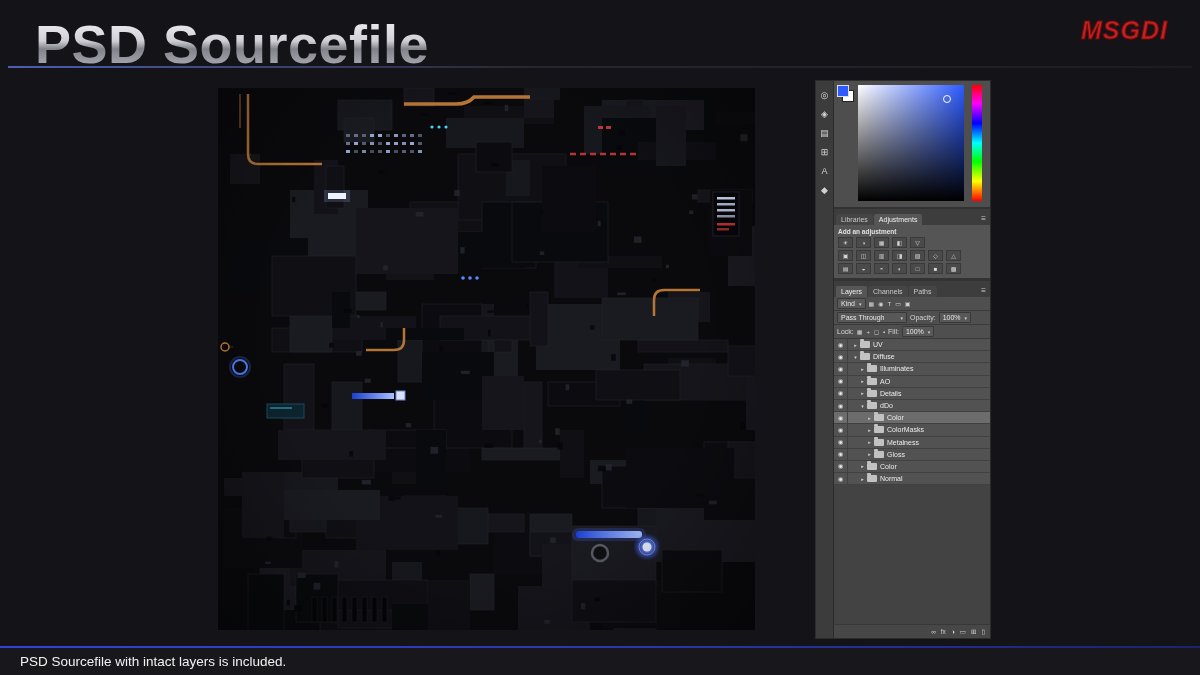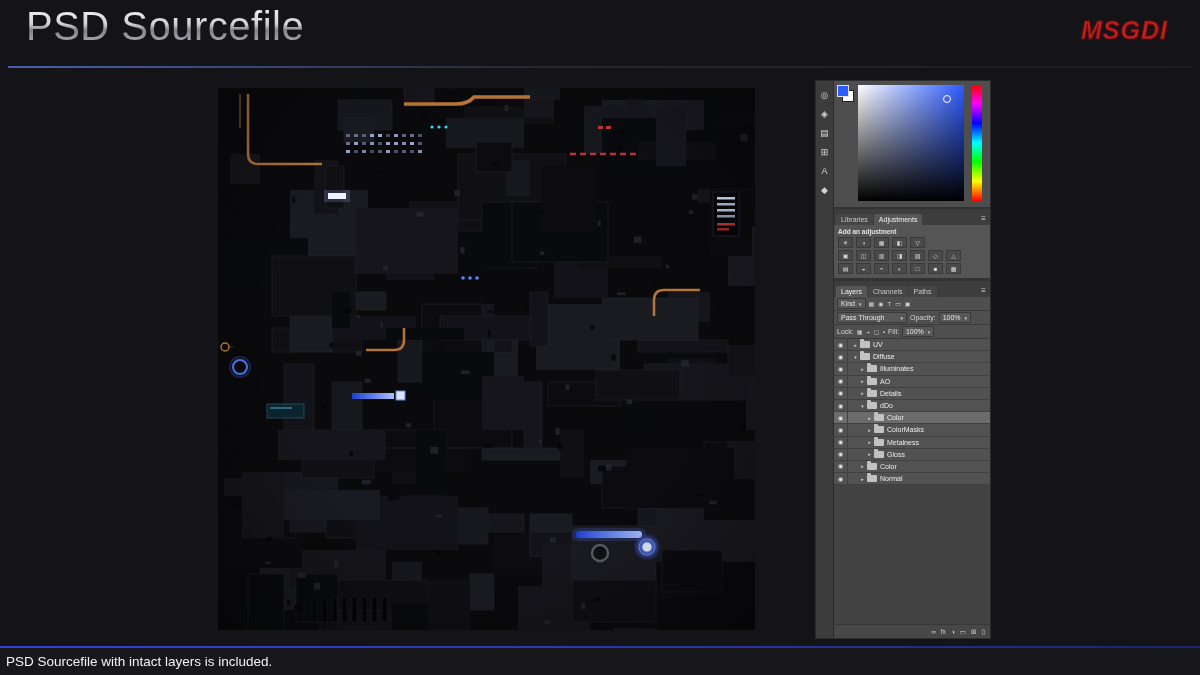--- a/index.html
+++ b/index.html
@@ -4,22 +4,22 @@
 <style>
   html,body{margin:0;padding:0}
   body{
     width:1200px;height:675px;position:relative;overflow:hidden;
     background:#141418;
     font-family:"Liberation Sans", sans-serif;color:#ddd;
   }
   
   .hdr{position:absolute;left:0;top:0;right:0;height:66px}
   .title{
-    position:absolute;left:26px;top:4px;margin:0;
-    font-size:40px;font-weight:normal;letter-spacing:.5px;color:#d4d4d9;
+    position:absolute;left:26px;top:4px;margin:9px;
+    font-size:54px;font-weight:bold;letter-spacing:.5px;color:#d4d4d9;
   }
   @supports ((-webkit-background-clip: text) or (background-clip: text)){
     .title{
       background:linear-gradient(180deg,#fafafc 0%,#cfcfd5 45%,#82828b 58%,#bcbcc4 100%);
       -webkit-background-clip:text;background-clip:text;color:transparent;
     }
   }
   .logo{
     position:absolute;right:32px;top:16px;
     font-size:25px;font-weight:900;font-style:italic;letter-spacing:1px;
@@ -79,21 +79,21 @@
   .folder{width:10px;height:7px;background:#c2c2c2;border-radius:1px;position:relative;margin:0 3px 0 1px;flex:none}
   .folder::before{content:"";position:absolute;top:-2px;left:0;width:4px;height:2px;background:#c2c2c2;border-radius:1px 1px 0 0}
   .layer-name{font-size:7px;color:#ececec;white-space:nowrap}
   .bottom-bar{height:13px;background:#474747;border-top:1px solid #383838;display:flex;align-items:center;
     justify-content:flex-end;gap:5px;padding:0 5px;flex:none}
   .bottom-bar span{font-size:6.5px;color:#cfcfcf}
   
   .footer-line{position:absolute;left:0;right:0;top:646px;height:2px;
     background:linear-gradient(90deg,var(--footer-line-blue,#3143d6) 0%,#2a36a8 55%,#1b2370 100%)}
   .footer-bar{position:absolute;left:0;right:0;top:648px;height:27px;background:#18181c;
-    display:flex;align-items:center;padding-left:6px;font-size:13.5px;color:#f2f2f2}
+    display:flex;align-items:center;padding-left:20px;font-size:13.5px;color:#f2f2f2}
 </style>
 </head>
 <body>
 
 <header class="hdr">
   <h1 class="title">PSD Sourcefile</h1>
   <div class="logo">MSGDI</div>
 </header>
 <div class="divider"></div>
 

